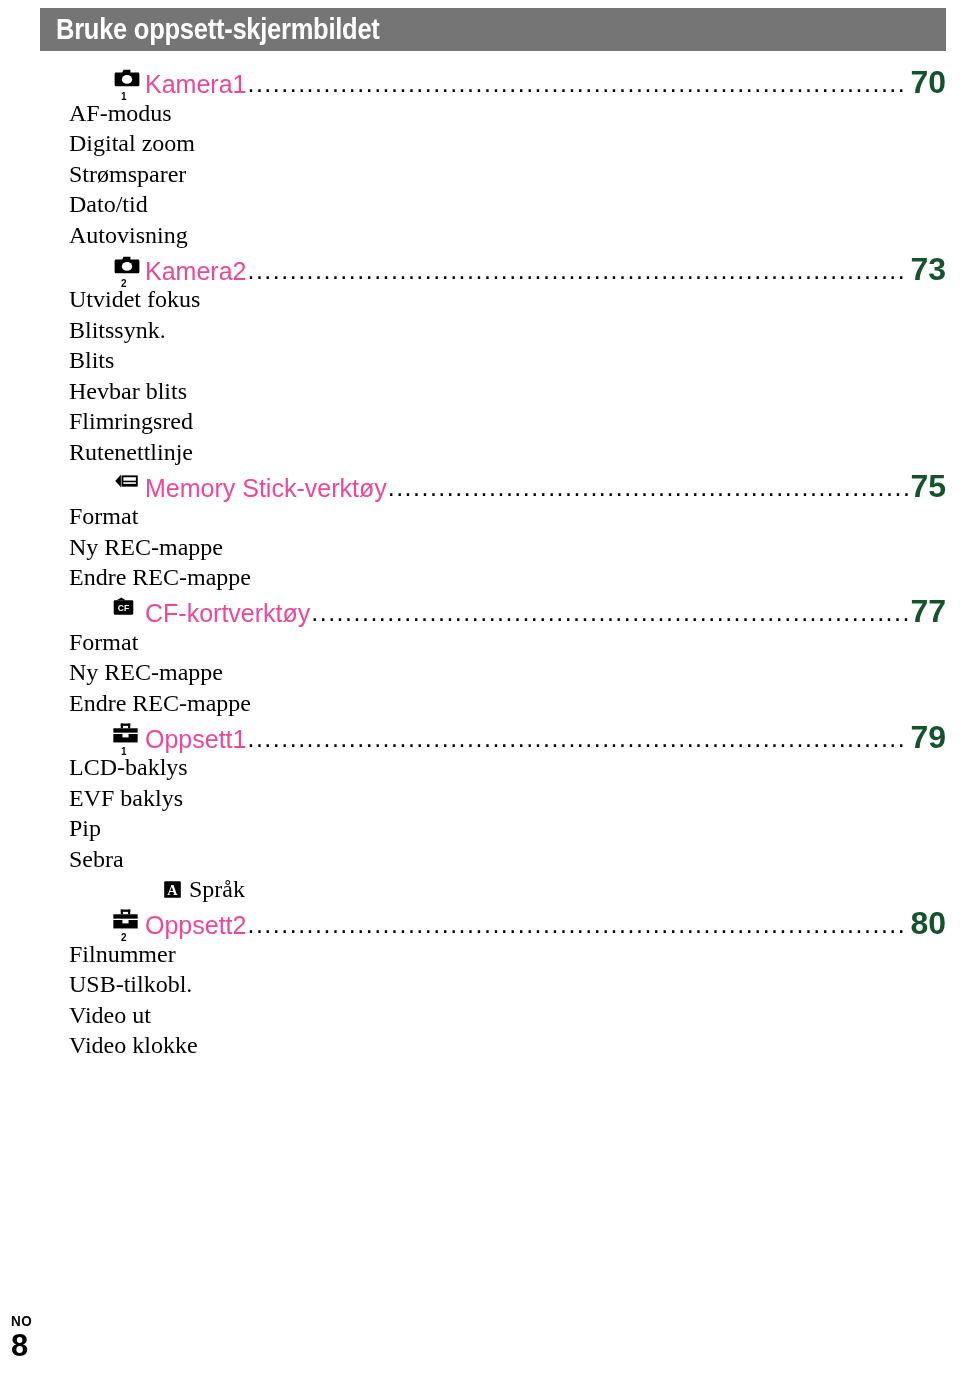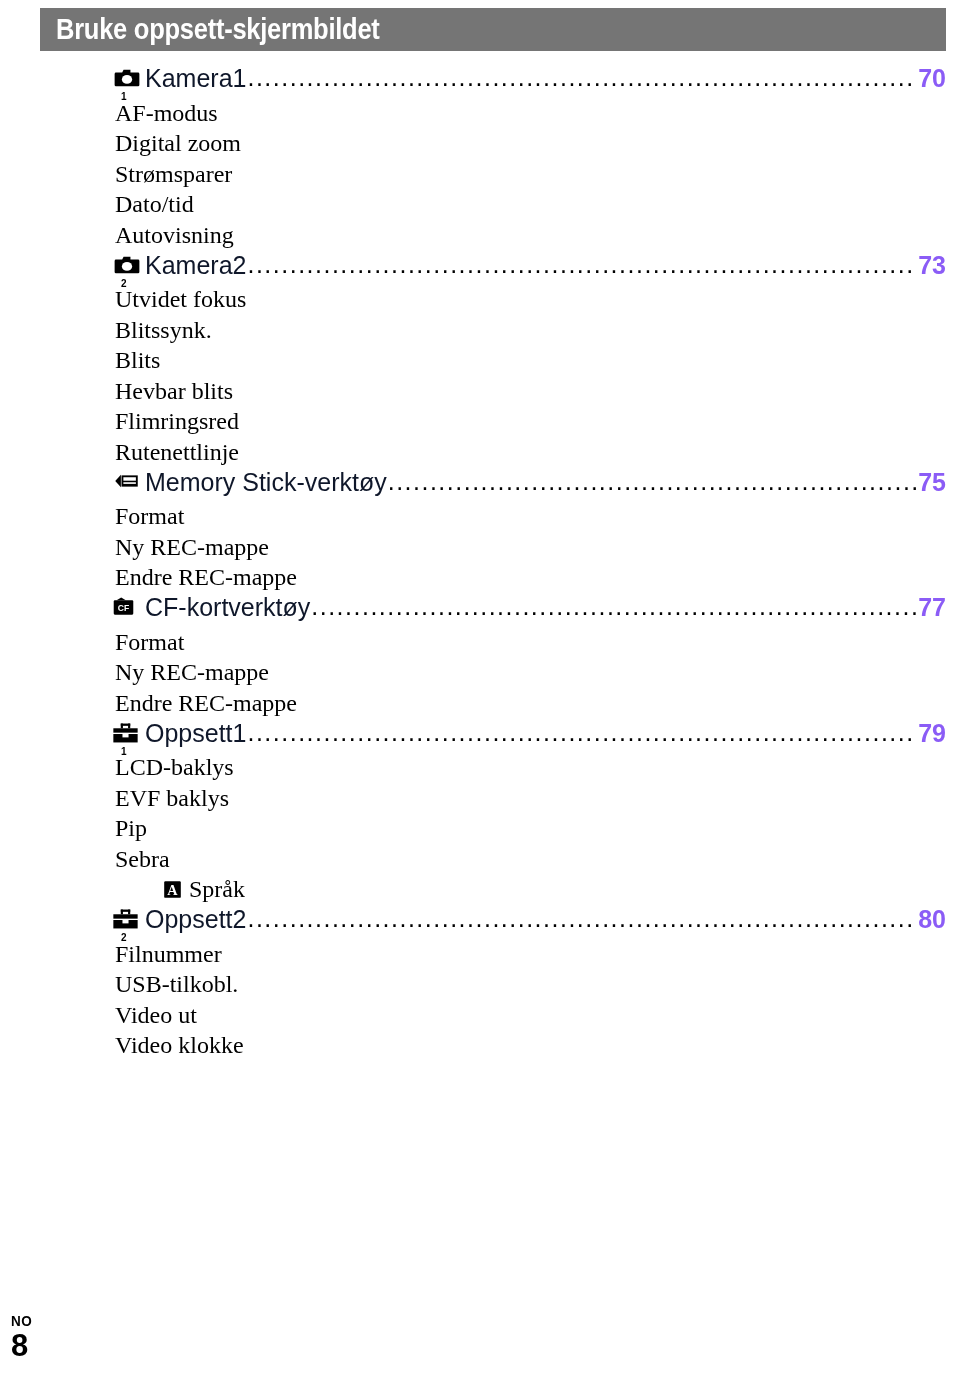--- a/index.html
+++ b/index.html
@@ -60,48 +60,48 @@
   .sec-icon-wrap {
     position: absolute;
     left: 112px;
     top: 3px;
     width: 30px;
     height: 30px;
   }
   .sec-label {
     font-family: "Liberation Sans", sans-serif;
     font-size: 25px;
-    color: #0f172a;
+    color: #ec4899;
     white-space: nowrap;
     margin-left: 35px;
   }
   .leader {
     flex: 1 1 auto;
     overflow: hidden;
     white-space: nowrap;
     font-family: "Liberation Sans", sans-serif;
     font-size: 25px;
     color: #000;
     letter-spacing: 1.5px;
     margin: 0 2px 0 1px;
     position: relative;
     top: -1px;
   }
   .sec-page {
     font-family: "Liberation Sans", sans-serif;
     font-weight: bold;
-    font-size: 25px;
-    color: #8b5cf6;
+    font-size: 32px;
+    color: #14532d;
     white-space: nowrap;
   }
 
   
   .sub-row {
     height: 30.5px;
-    padding-left: 115px;
+    padding-left: 69px;
     font-family: "Liberation Serif", serif;
     font-size: 24px;
     color: #000;
     display: flex;
     align-items: center;
   }
   .sub-row.with-icon {
     padding-left: 163px;
   }
 

